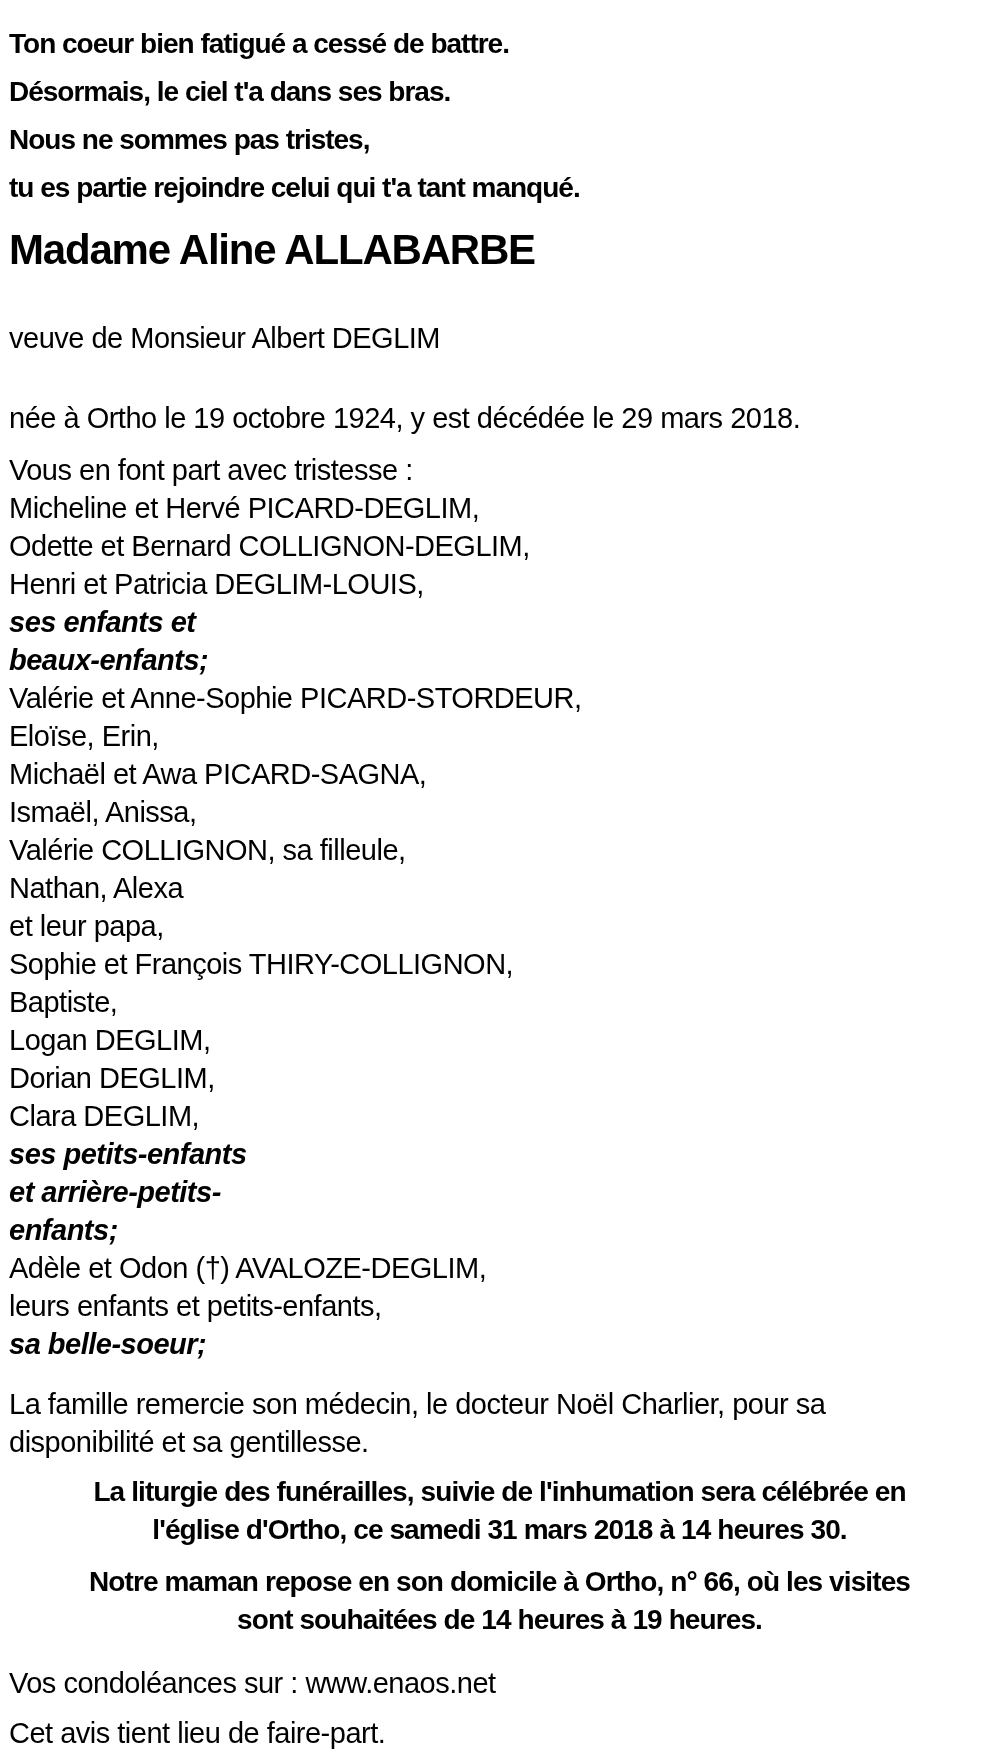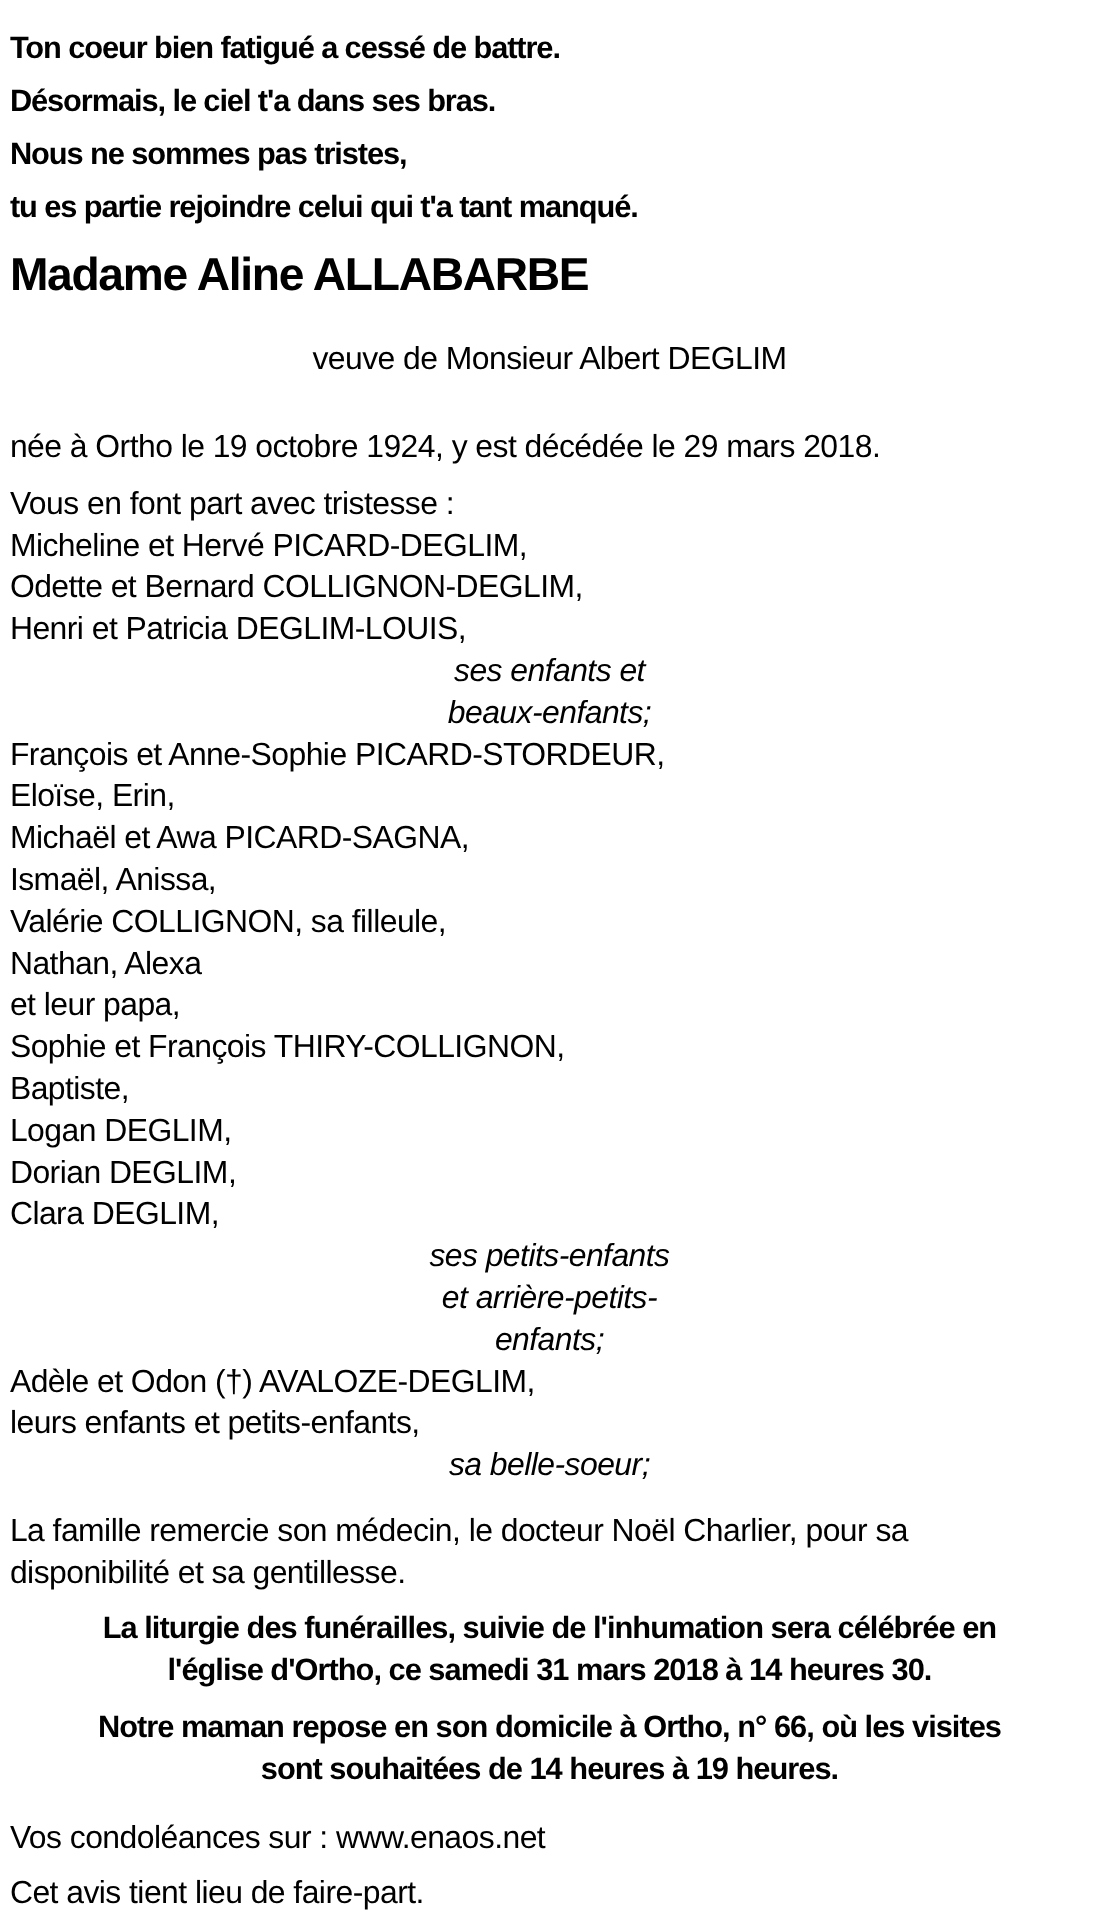--- a/index.html
+++ b/index.html
@@ -26,26 +26,27 @@
     font-weight: 700;
     line-height: 50px;
     letter-spacing: -1.2px;
   }
   .ln {
     font-size: 29px;
     font-weight: 400;
     line-height: 38px;
     letter-spacing: -0.5px;
   }
-  .widow-line { margin-top: 32px; text-align: center; }
+  .widow-line { margin-top: 44px; }
   .dates-line { margin-top: 42px; }
   .intro-line { margin-top: 14px; }
   .relation {
-    text-align: center;
+    text-align: left;
     font-style: italic;
+    font-weight: bold;
   }
   .thanks-par { margin-top: 22px; }
   .bold-par {
     font-weight: 700;
     letter-spacing: -0.9px;
     font-size: 28px;
     text-align: center;
   }
   .liturgy-par { margin-top: 12px; }
   .repose-par { margin-top: 14px; }
@@ -73,21 +74,21 @@
   <section>
     <p class="ln intro-line">Vous en font part avec tristesse :</p>
 
     <p class="ln">Micheline et Hervé PICARD-DEGLIM,</p>
     <p class="ln">Odette et Bernard COLLIGNON-DEGLIM,</p>
     <p class="ln">Henri et Patricia DEGLIM-LOUIS,</p>
 
     <p class="ln relation">ses enfants et</p>
     <p class="ln relation">beaux-enfants;</p>
 
-    <p class="ln">François et Anne-Sophie PICARD-STORDEUR,</p>
+    <p class="ln">Valérie et Anne-Sophie PICARD-STORDEUR,</p>
     <p class="ln">Eloïse, Erin,</p>
     <p class="ln">Michaël et Awa PICARD-SAGNA,</p>
     <p class="ln">Ismaël, Anissa,</p>
     <p class="ln">Valérie COLLIGNON, sa filleule,</p>
     <p class="ln">Nathan, Alexa</p>
     <p class="ln">et leur papa,</p>
     <p class="ln">Sophie et François THIRY-COLLIGNON,</p>
     <p class="ln">Baptiste,</p>
     <p class="ln">Logan DEGLIM,</p>
     <p class="ln">Dorian DEGLIM,</p>

